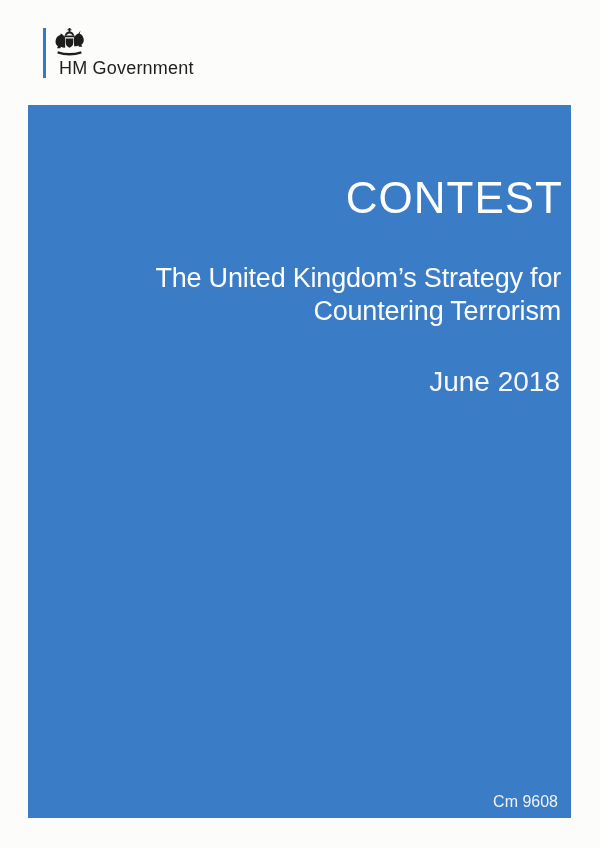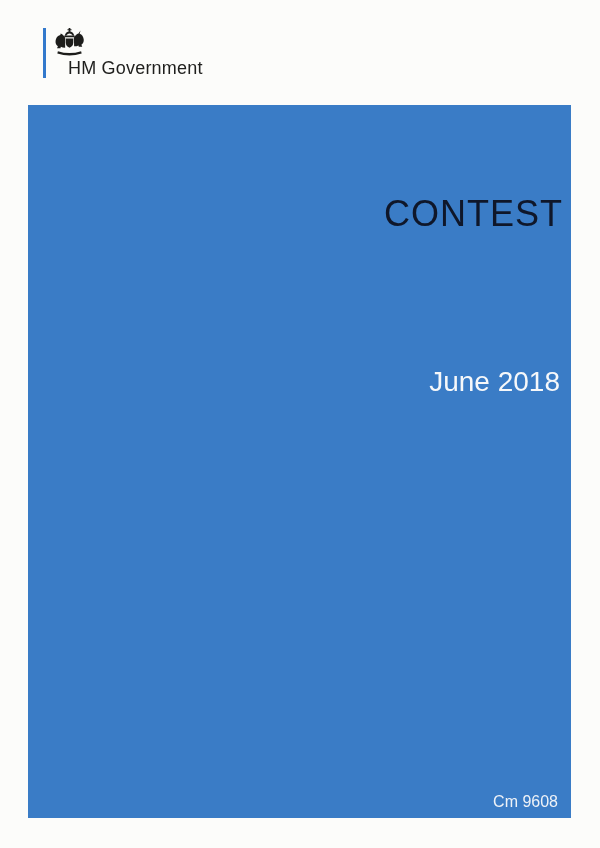--- a/index.html
+++ b/index.html
@@ -39,47 +39,47 @@
     width: 35px;
     height: 29px;
   }
   .logo-crest svg {
     display: block;
     width: 100%;
     height: 100%;
   }
   .logo-text {
     position: absolute;
-    left: 25px;
+    left: 16px;
     top: 30px;
     font-size: 18px;
     line-height: 21.6px;
     color: #1f1f1d;
     letter-spacing: 0.2px;
     white-space: nowrap;
   }
 
   
   .panel {
     position: absolute;
     left: 28px;
     top: 105px;
     width: 543px;
     height: 713px;
     background: #3a7cc6;
     color: #ffffff;
   }
   .cover-title {
     position: absolute;
-    top: 91px;
+    top: 75px;
     right: 8px;
-    font-size: 36px;
+    font-size: 44px;
     line-height: 36px;
     letter-spacing: 1px;
-    color: #0f172a;
+    color: #ffffff;
     white-space: nowrap;
   }
   .cover-subtitle {
     position: absolute;
     top: 157px;
     right: 10px;
     font-size: 27px;
     line-height: 33px;
     letter-spacing: -0.2px;
     text-align: right;
@@ -134,20 +134,22 @@
         </g>
       </svg>
     </div>
     <div class="logo-text">HM Government</div>
   </div>
 
   <div class="panel">
     <div class="cover-title">CONTEST</div>
 
     <div class="cover-subtitle">
+      <span>The United Kingdom’s Strategy for</span>
+      <span>Countering Terrorism</span>
     </div>
 
     <div class="cover-date">June 2018</div>
 
     <div class="cover-cm">Cm 9608</div>
   </div>
 
 </div>
 
 </body></html>

